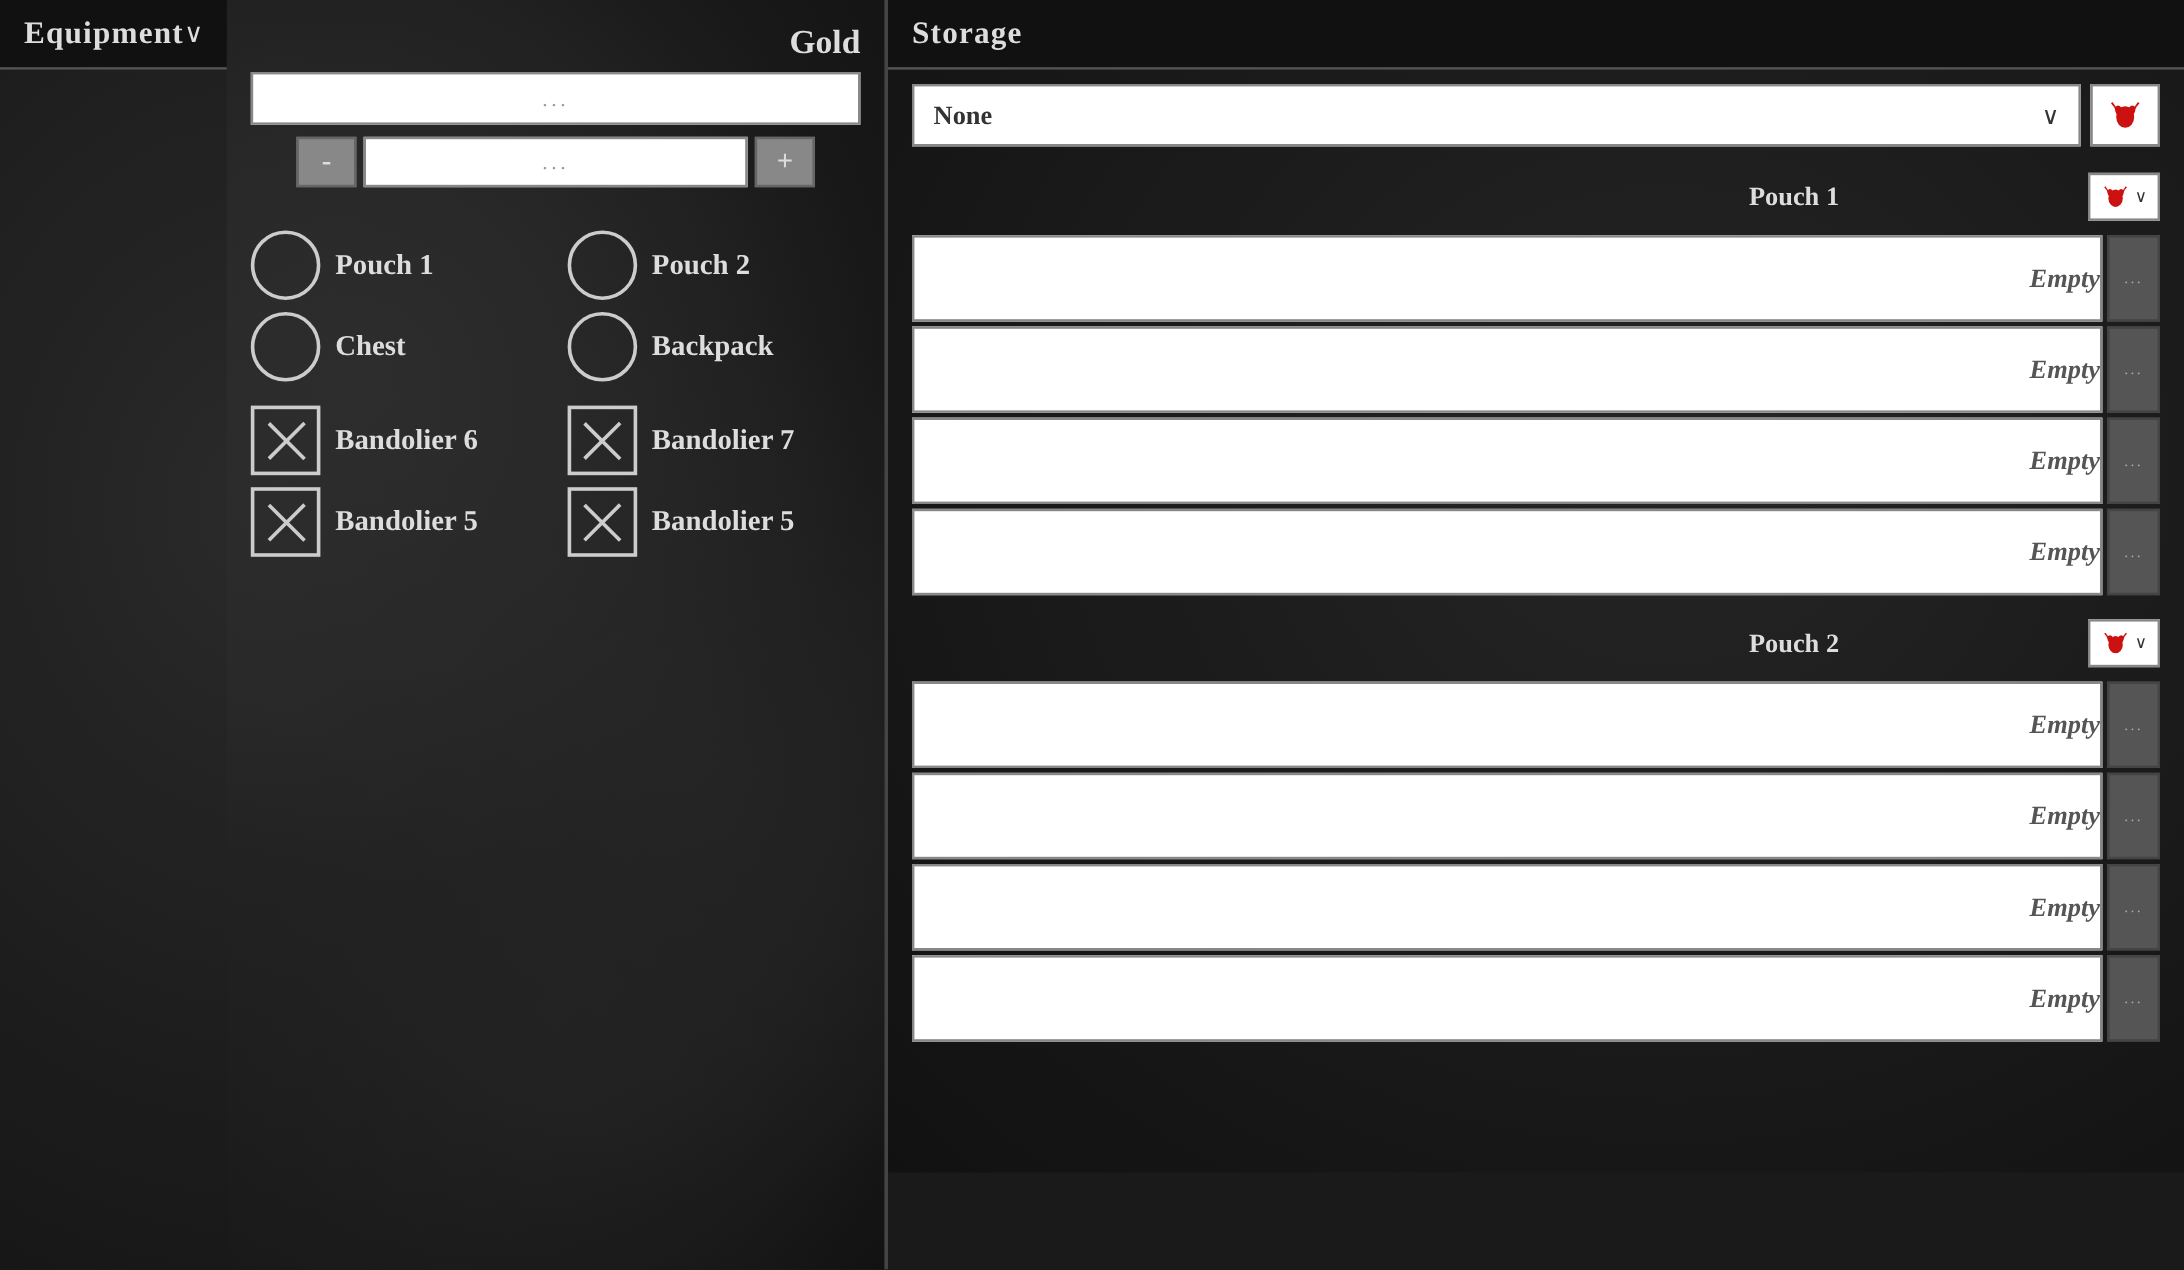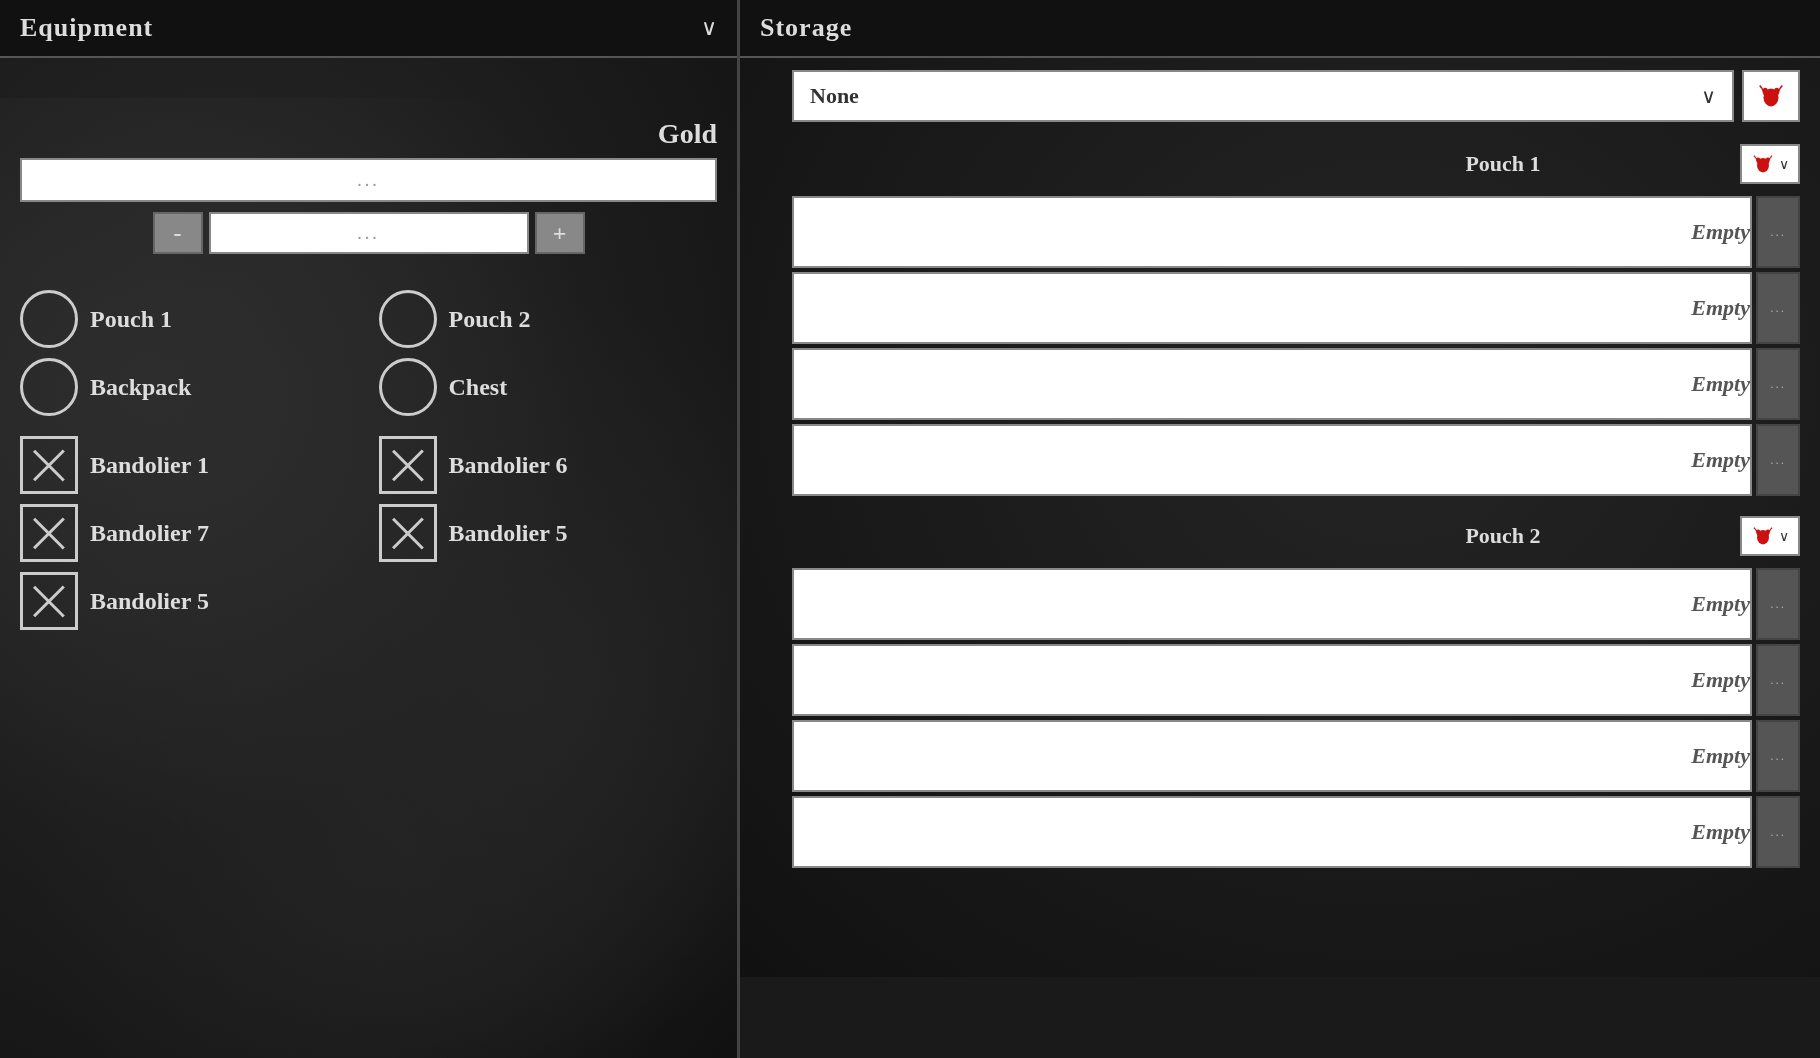--- a/index.html
+++ b/index.html
@@ -13,22 +13,21 @@
     }
 
     
     .equipment-panel {
       width: 740px;
       height: 1058px;
       background: #1c1c1c;
       background-image: radial-gradient(ellipse at 30% 40%, #2a2a2a 0%, #111 100%);
       border-right: 3px solid #444;
       display: flex;
-      flex-direction: column;
-      gap: 40px;
+      flex-direction: row;
     }
 
     .equipment-header {
       background: #111;
       border-bottom: 2px solid #555;
       padding: 10px 20px;
       display: flex;
       align-items: center;
       justify-content: space-between;
       height: 58px;
@@ -208,21 +207,20 @@
       letter-spacing: 1px;
     }
 
     .storage-body {
       flex: 1;
       padding: 12px 20px;
       overflow-y: auto;
       display: flex;
       flex-direction: column;
       gap: 0;
-      margin-left: 32px;
     }
 
     
     .none-row {
       display: flex;
       align-items: center;
       gap: 8px;
       margin-bottom: 14px;
     }
 
@@ -373,33 +371,29 @@
       <div class="equip-item">
         <div class="equip-icon-circle"></div>
         <span class="equip-label">Pouch 1</span>
       </div>
       <div class="equip-item">
         <div class="equip-icon-circle"></div>
         <span class="equip-label">Pouch 2</span>
       </div>
       <div class="equip-item">
         <div class="equip-icon-circle"></div>
+        <span class="equip-label">Chest</span>
+      </div>
+      <div class="equip-item">
+        <div class="equip-icon-circle"></div>
         <span class="equip-label">Backpack</span>
       </div>
-      <div class="equip-item">
-        <div class="equip-icon-circle"></div>
-        <span class="equip-label">Chest</span>
-      </div>
     </div>
 
     <div class="bandolier-grid">
-      <div class="equip-item">
-        <div class="equip-icon-x"></div>
-        <span class="equip-label">Bandolier 1</span>
-      </div>
       <div class="equip-item">
         <div class="equip-icon-x"></div>
         <span class="equip-label">Bandolier 6</span>
       </div>
       <div class="equip-item">
         <div class="equip-icon-x"></div>
         <span class="equip-label">Bandolier 7</span>
       </div>
       <div class="equip-item">
         <div class="equip-icon-x"></div>

